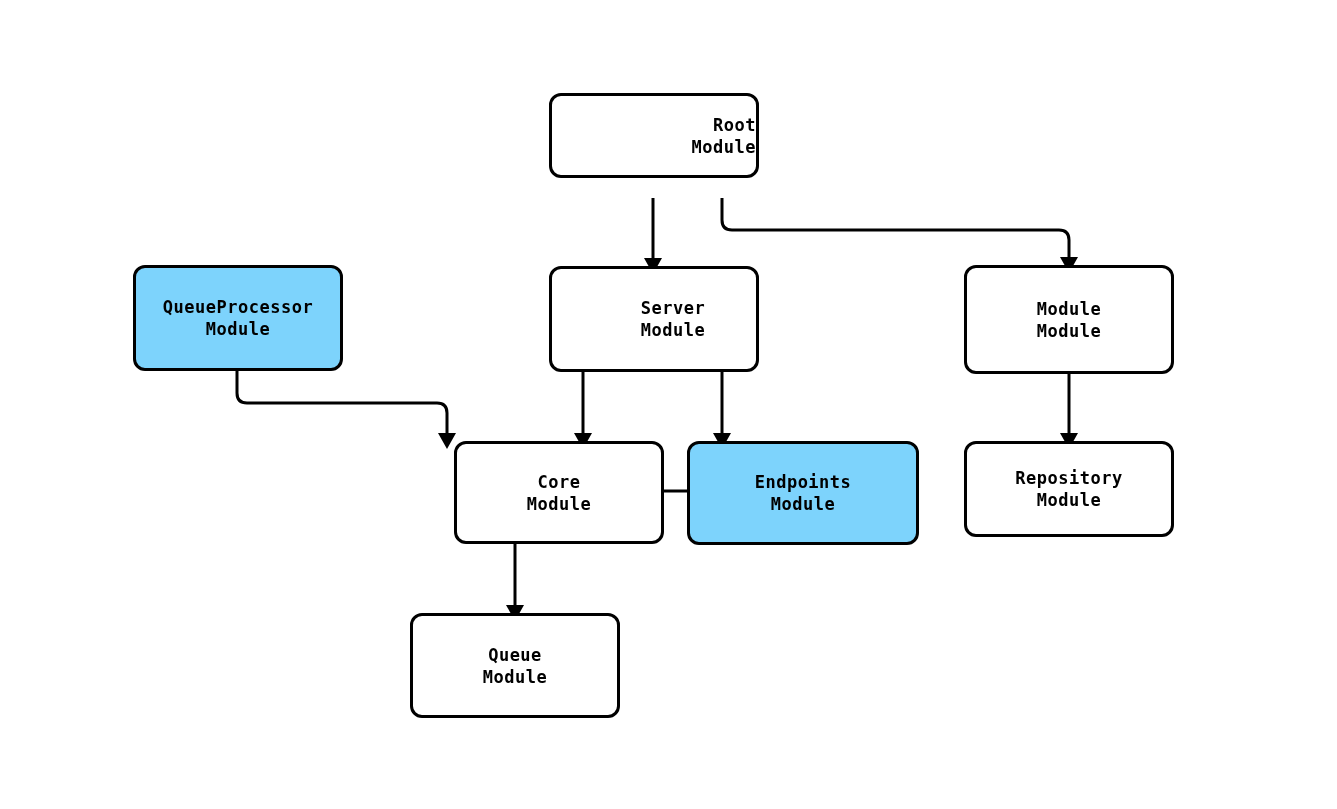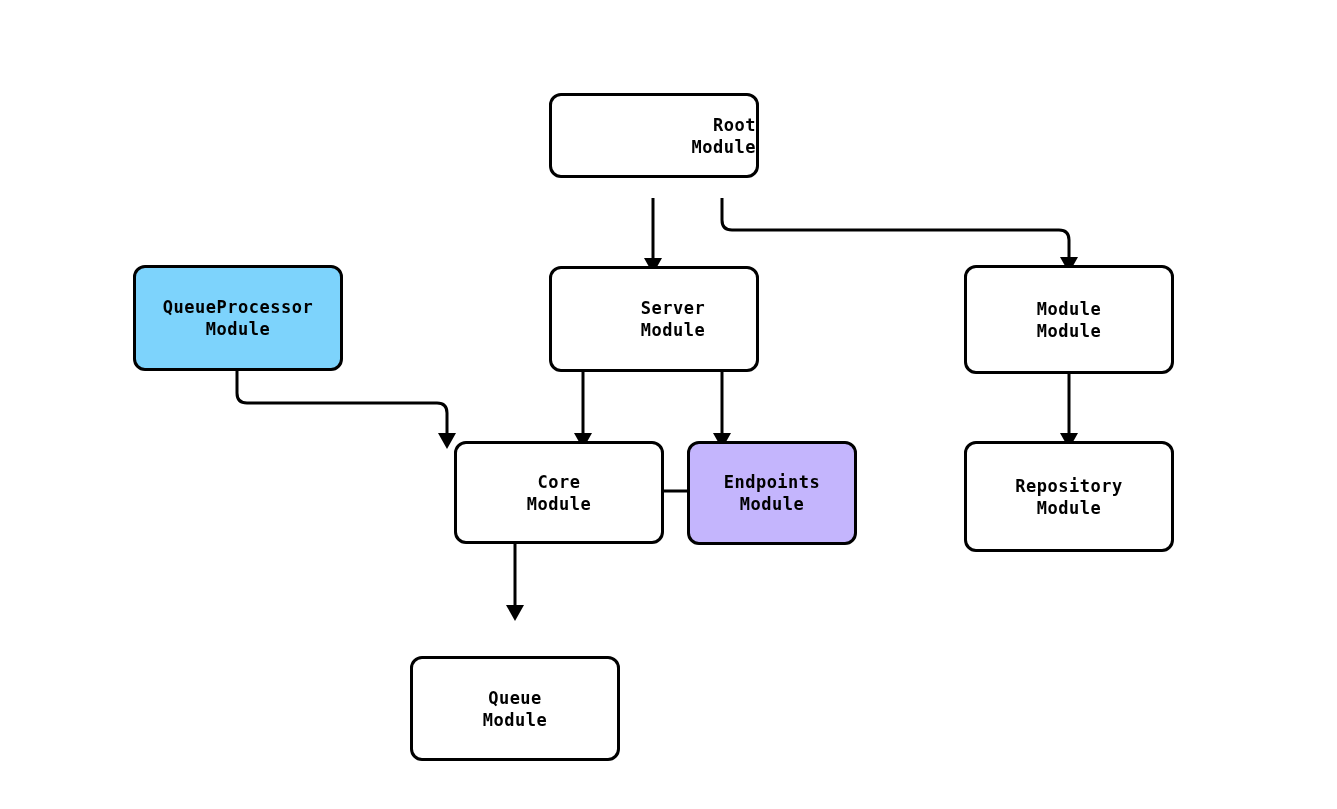--- a/index.html
+++ b/index.html
@@ -100,28 +100,28 @@
   <div class="node" style="left: 964px; top: 265px; width: 210px; height: 109px; border-color: rgb(0, 0, 0); background: rgb(255, 255, 255);">
     <span class="node-label">Module</span>
     <span class="node-label">Module</span>
   </div>
 
   <div class="node" style="left: 410px; top: 441px; width: 210px; height: 103px; border-color: rgb(0, 0, 0); background: rgb(255, 255, 255); margin-left: 44px;">
     <span class="node-label">Core</span>
     <span class="node-label">Module</span>
   </div>
 
-  <div class="node" style="left: 687px; top: 441px; width: 170px; height: 104px; border-color: rgb(0, 0, 0); background: #c4b5fd;">
+  <div class="node" style="left: 687px; top: 441px; width: 232px; height: 104px; border-color: rgb(0, 0, 0); background: #7dd3fc;">
     <span class="node-label">Endpoints</span>
     <span class="node-label">Module</span>
   </div>
 
-  <div class="node" style="left: 964px; top: 441px; width: 210px; height: 111px; border-color: rgb(0, 0, 0); background: rgb(255, 255, 255);">
+  <div class="node" style="left: 964px; top: 441px; width: 210px; height: 96px; border-color: rgb(0, 0, 0); background: rgb(255, 255, 255);">
     <span class="node-label">Repository</span>
     <span class="node-label">Module</span>
   </div>
 
-  <div class="node" style="left: 410px; top: 613px; width: 210px; height: 105px; border-color: rgb(0, 0, 0); background: rgb(255, 255, 255); margin-top: 43px;">
+  <div class="node" style="left: 410px; top: 613px; width: 210px; height: 105px; border-color: rgb(0, 0, 0); background: rgb(255, 255, 255);">
     <span class="node-label">Queue</span>
     <span class="node-label">Module</span>
   </div>
 
 </div>
 
 </body></html>

